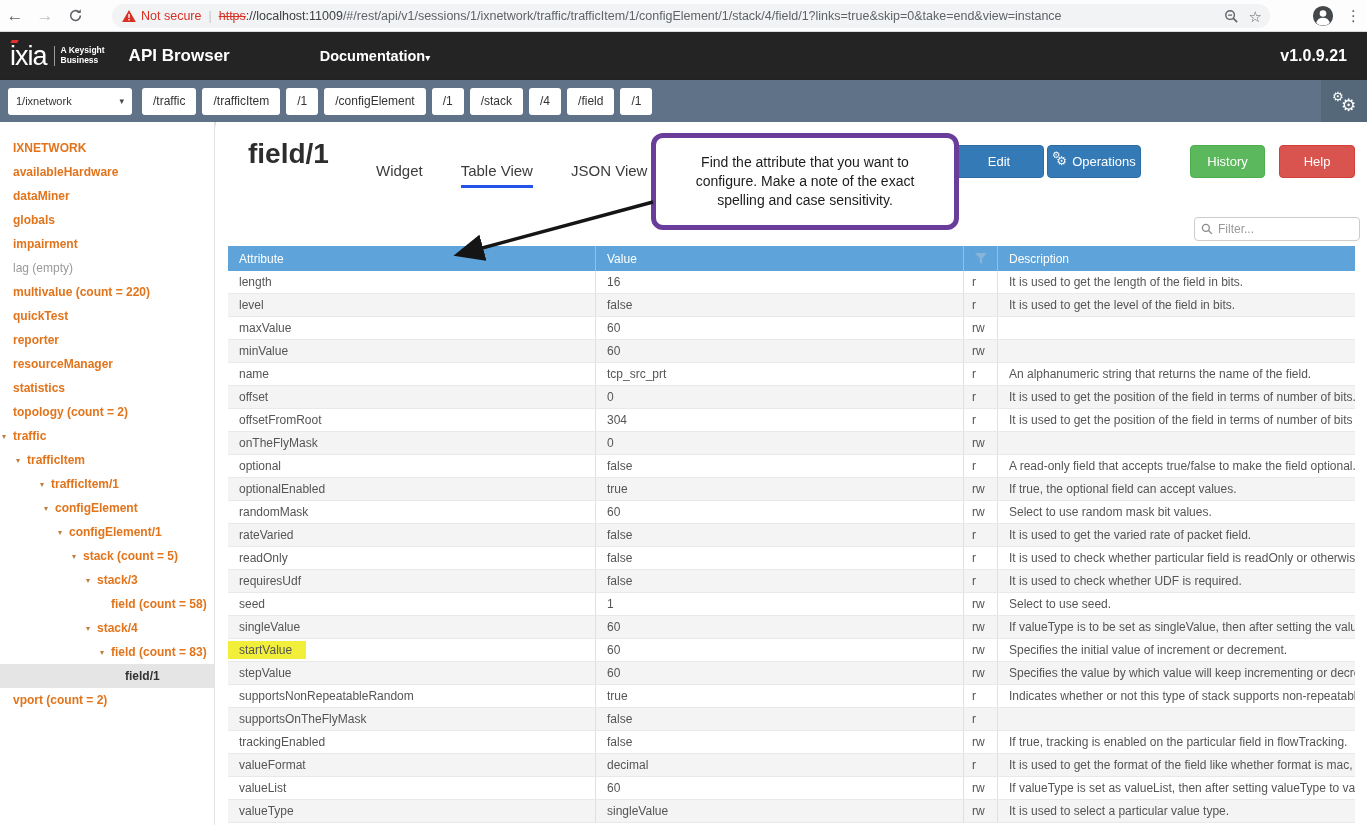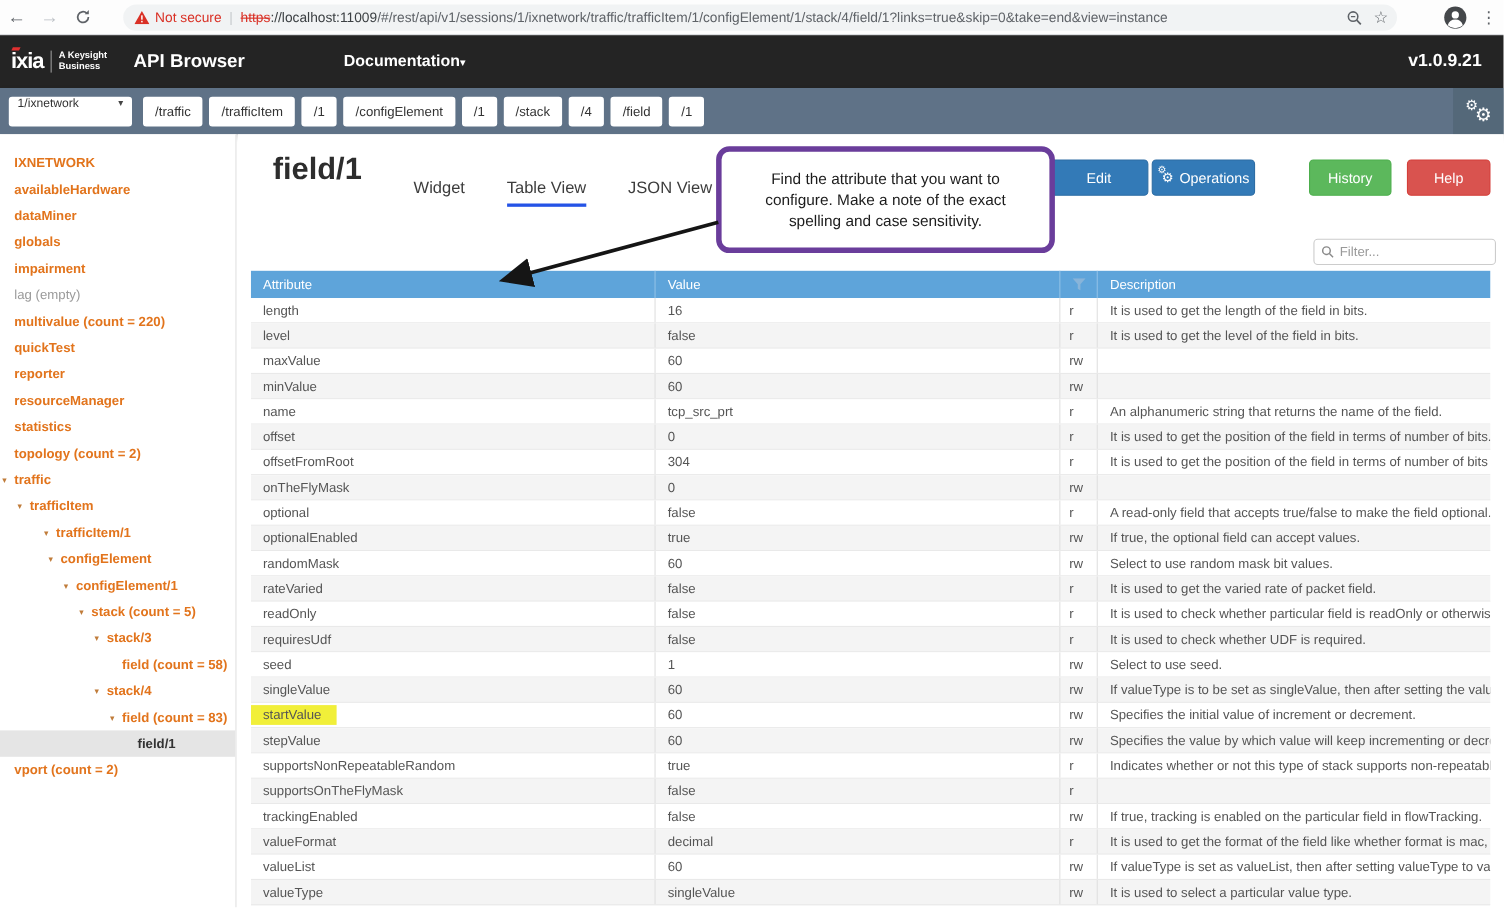--- a/index.html
+++ b/index.html
@@ -25,35 +25,35 @@
   .om-right { display:flex; align-items:center; gap:10px; margin-left:8px; flex:0 0 auto; }
   .om-right svg { display:block; }
   .star-ico { font-size:15px; color:#5f6368; line-height:1; }
   .chrome-right { position:absolute; right:6px; top:0; height:32px; display:flex; align-items:center; gap:12px; }
   .dots-ico { color:#5f6368; font-size:15px; font-family:"DejaVu Sans",sans-serif; }
 
   
   .appbar { position:absolute; left:0; top:32px; width:100%; height:48px; background:#242424;
             display:flex; align-items:center; color:#fff; }
   .logo-wrap { display:flex; align-items:center; margin-left:10px; position:relative; }
-  .logo-main { font-size:20px; font-weight:bold; letter-spacing:-1px; line-height:1; position:relative; }
+  .logo-main { font-size:27px; font-weight:normal; letter-spacing:-1px; line-height:1; position:relative; }
   .logo-main:before { content:""; position:absolute; left:1px; top:-3px; width:7px; height:3px;
                       background:#e03030; transform:skewX(-25deg); }
   .logo-tag { border-left:1px solid #9a9a9a; margin-left:7px; padding-left:6px;
               font-size:8.5px; line-height:1.15; font-weight:bold; }
   .app-title { font-size:17px; font-weight:bold; margin-left:24px; }
   .doc-menu { font-size:14.5px; font-weight:bold; margin-left:90px; cursor:pointer; }
   .doc-menu .cdown { font-size:10px; }
   .version { position:absolute; right:20px; font-size:16px; font-weight:bold; }
 
   
   .crumbbar { position:absolute; left:0; top:80px; width:100%; height:42px; background:#5f7287;
               display:flex; align-items:center; box-shadow:0 3px 5px rgba(0,0,0,.18); }
-  .sess-select { width:112px; height:27px; background:#fff; border-radius:3px; margin-left:8px;
-                 font-size:11px; color:#333; display:flex; padding:0 8px;
+  .sess-select { width:124px; height:27px; background:#fff; border-radius:3px; margin-left:8px;
+                 font-size:11px; color:#333; display:flex; align-items:center; padding:0 8px;
                  justify-content:space-between; cursor:pointer;gap:32px; }
   .sess-select .cdown { font-size:9px; color:#444; }
   .crumbs { display:flex; gap:6px; margin-left:10px; }
   .crumb { height:27px; background:#fff; border-radius:3px; padding:0 11px; font-size:12px;
            color:#333; display:flex; align-items:center; cursor:pointer; }
   .gearbox { position:absolute; right:0; top:0; width:46px; height:42px; background:#546879;
              display:flex; align-items:center; justify-content:center; color:#fff; cursor:pointer; }
   .gears { position:relative; width:24px; height:24px; font-family:"DejaVu Sans",sans-serif; }
   .gears .g1 { position:absolute; left:0; top:0; font-size:13px; }
   .gears .g2 { position:absolute; left:9px; top:6px; font-size:17px; }

